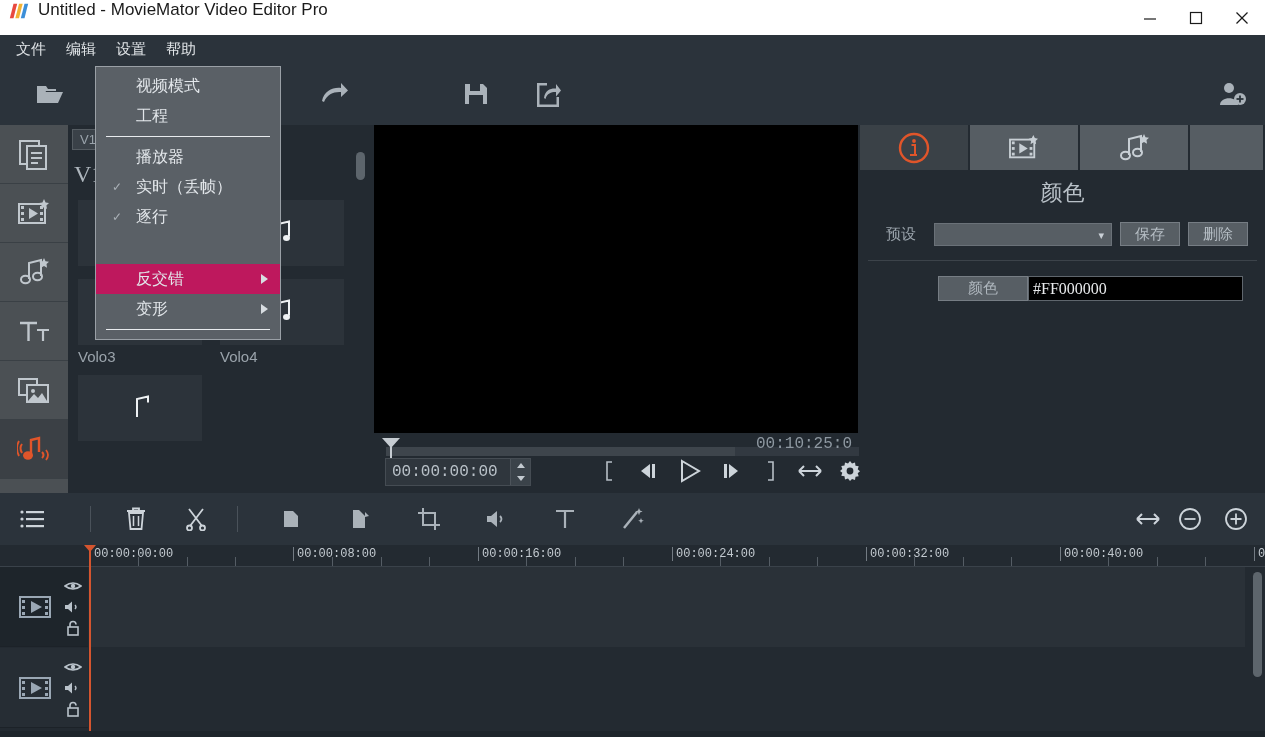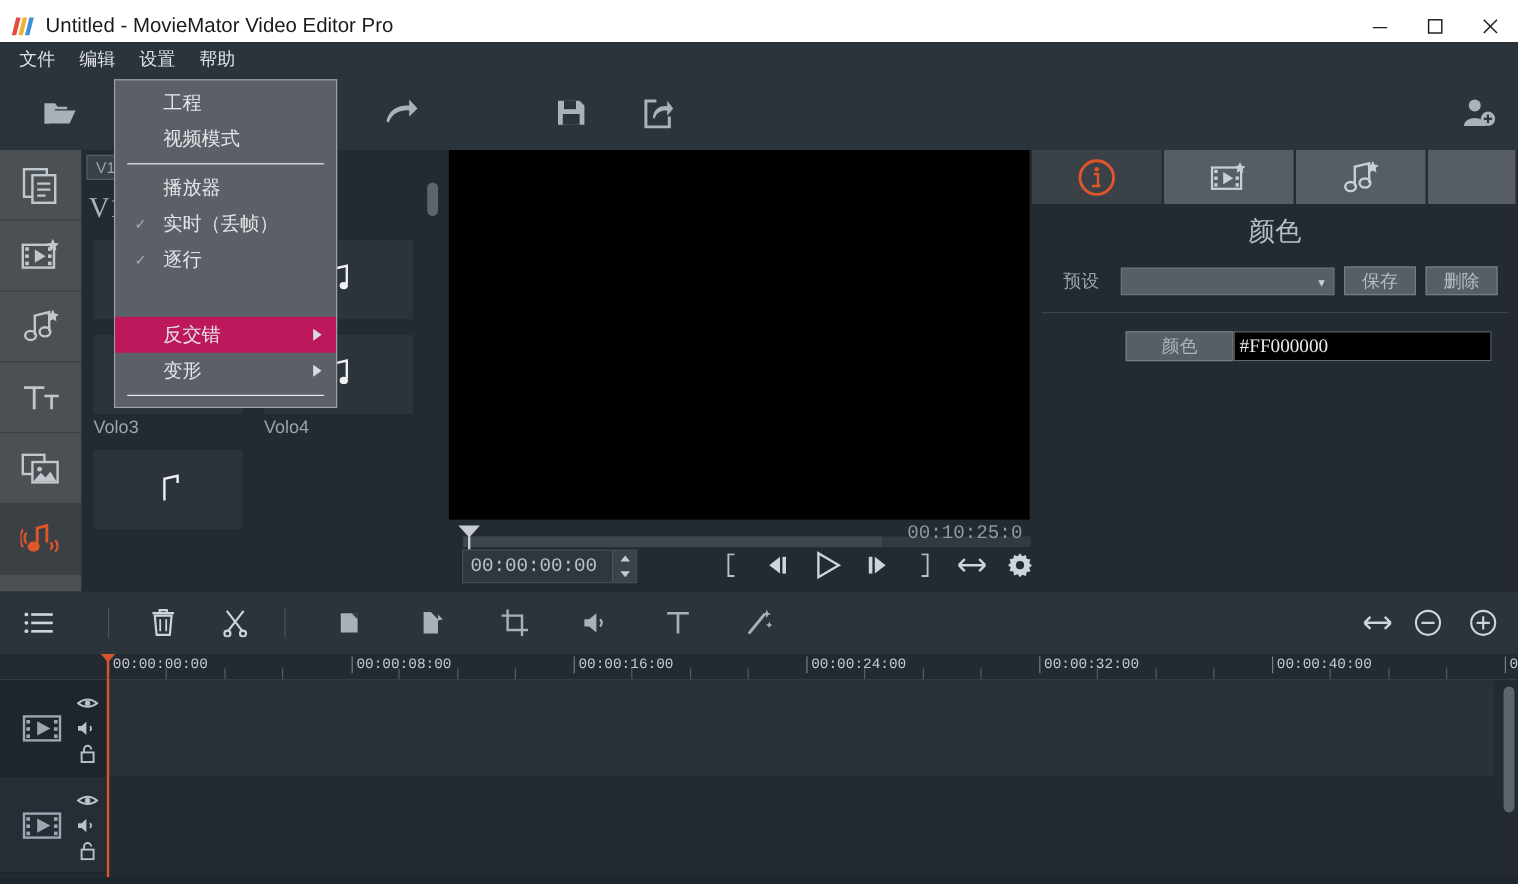--- a/index.html
+++ b/index.html
@@ -7,21 +7,21 @@
     width: 1265px; height: 737px;
     background: #232a31;
     font-family: "Liberation Sans", sans-serif;
     overflow: hidden;
   }
   body { position: relative; }
 
   
   #titlebar {
     position: absolute; left: 0; top: 0; width: 1265px; height: 44px;
-    background: #ffffff; display: flex; align-items: center;
+    background: #ffffff; display: flex; align-items: flex-start;
   }
   #app-logo { margin-left: 8px; width: 22px; height: 22px; }
   #title-text {
     margin-left: 8px; font-size: 17px; color: #1b1b1b;
     font-family: "Liberation Sans", sans-serif; white-space: nowrap;
   }
   #win-controls { margin-left: auto; display: flex; height: 35px; }
   .win-btn {
     width: 46px; height: 35px; display: flex; align-items: center; justify-content: center;
     cursor: pointer;
@@ -717,24 +717,24 @@
   </div>
   <div class="track-body t2"></div>
 </div>
 <div id="timeline-playhead"></div>
 <div id="timeline-playhead-head"></div>
 <div id="tl-vscroll"></div>
 <div class="bottom-strip"></div>
 
 <div id="dropdown">
   <div class="menu-item">
+    <span>视频模式</span>
+  </div>
+  <div class="menu-item">
     <span>工程</span>
-  </div>
-  <div class="menu-item">
-    <span>视频模式</span>
   </div>
   <div class="menu-sep"></div>
   <div class="menu-item">
     <span>播放器</span>
   </div>
   <div class="menu-item">
     <span class="menu-check">✓</span>
     <span>实时（丢帧）</span>
   </div>
   <div class="menu-item">

